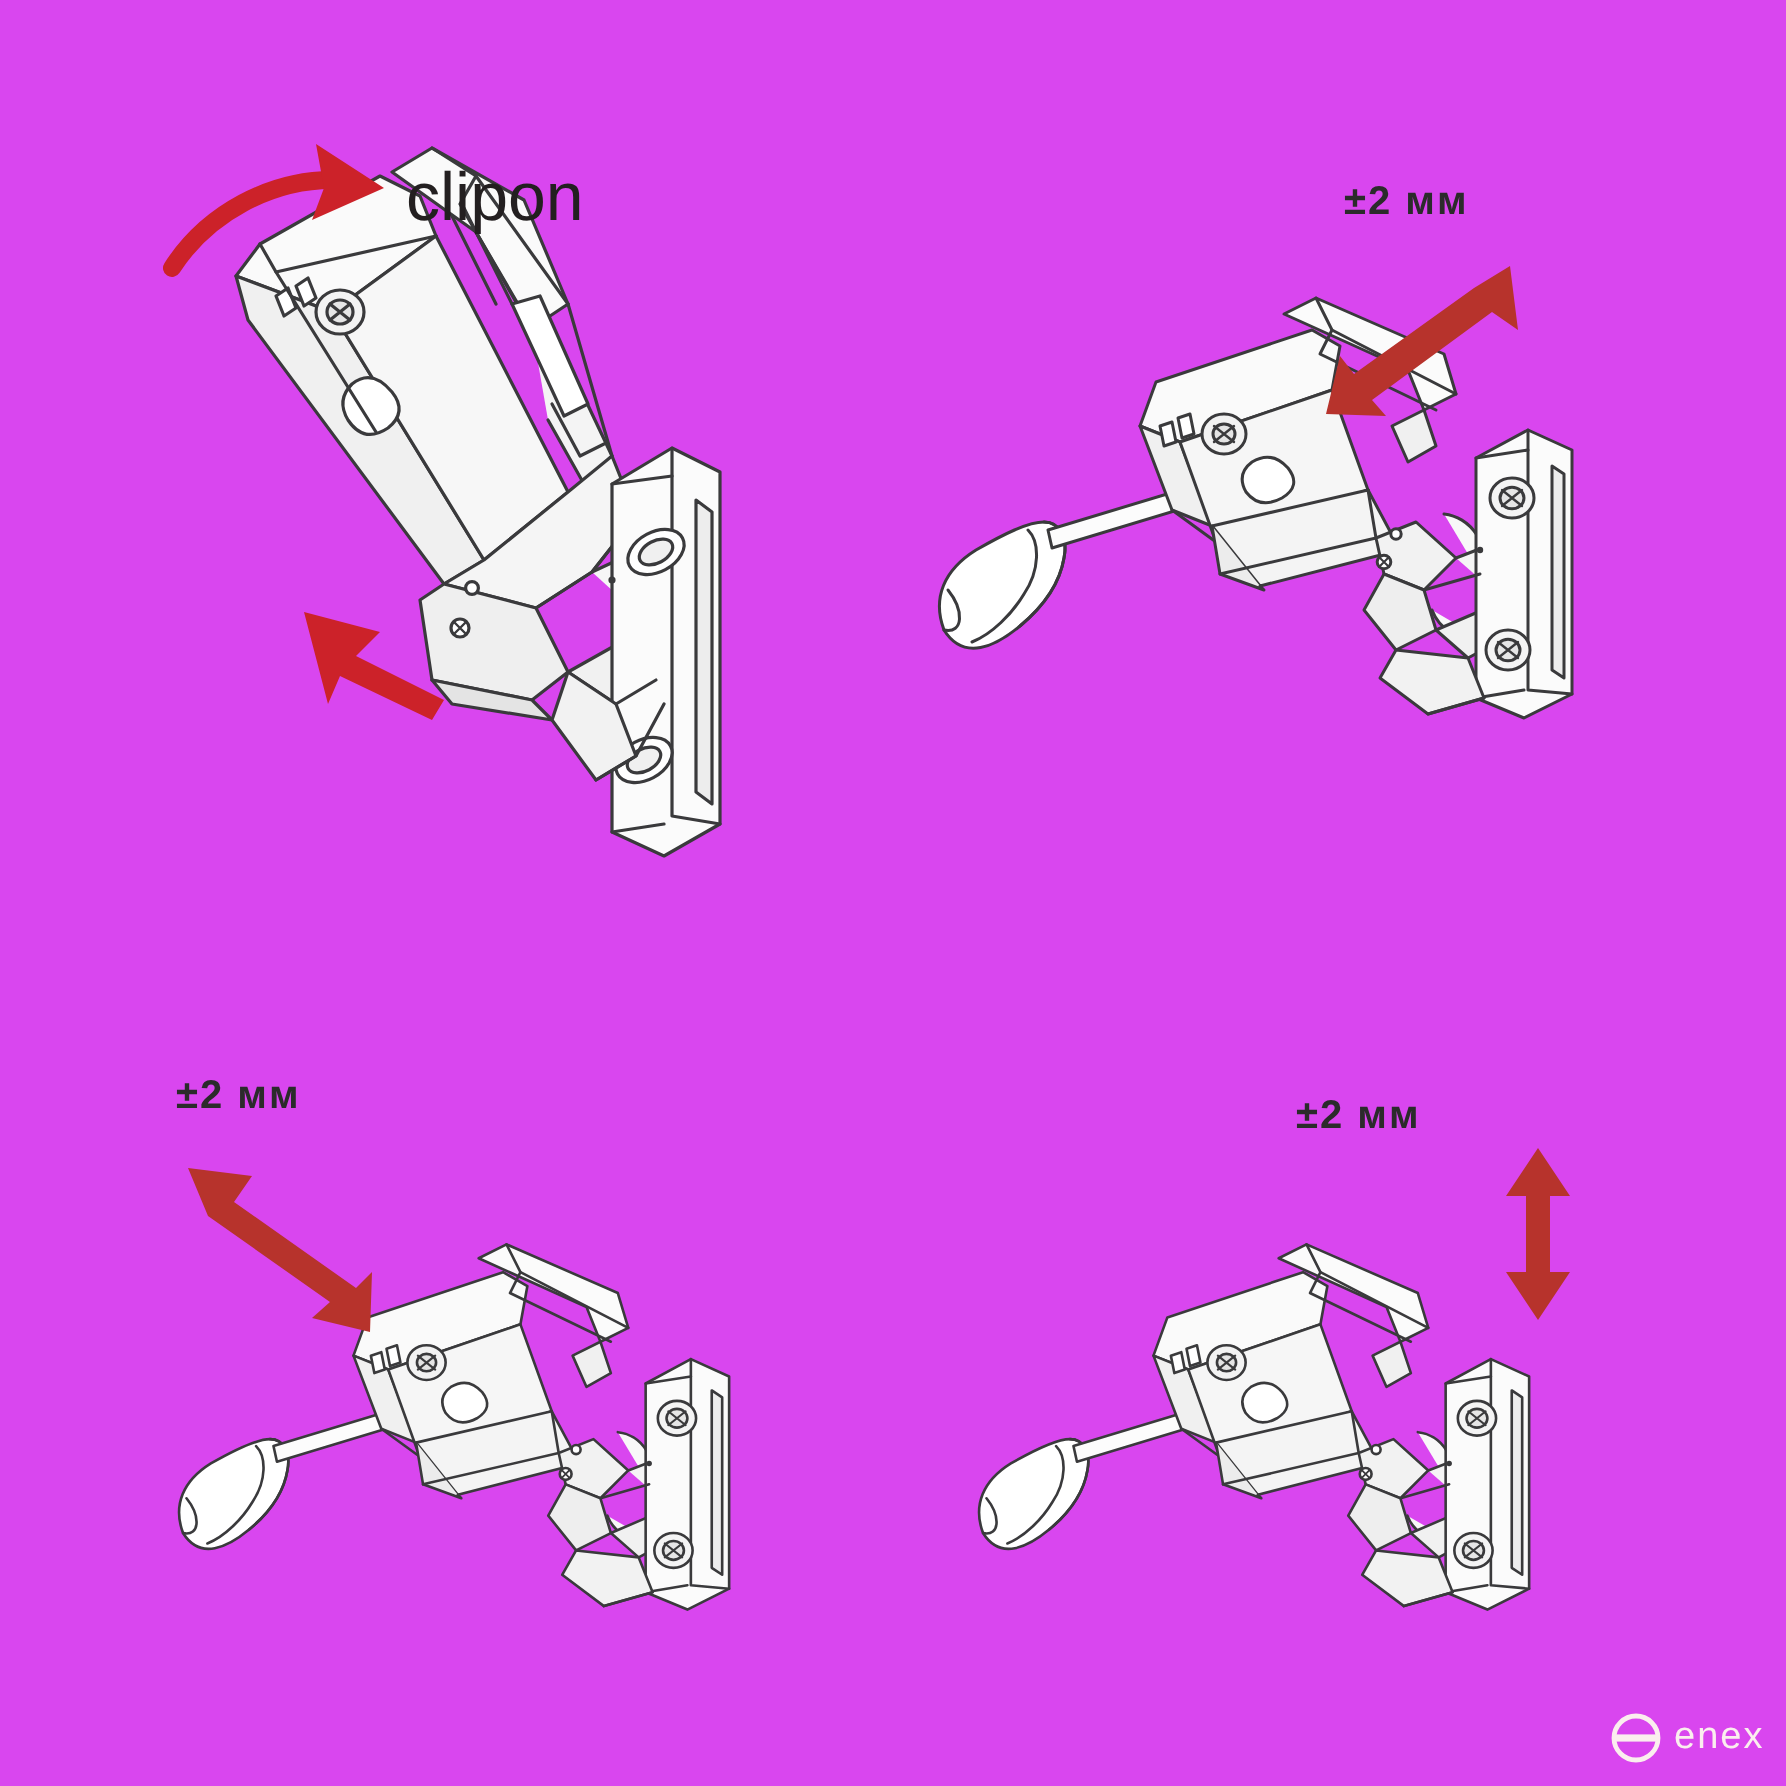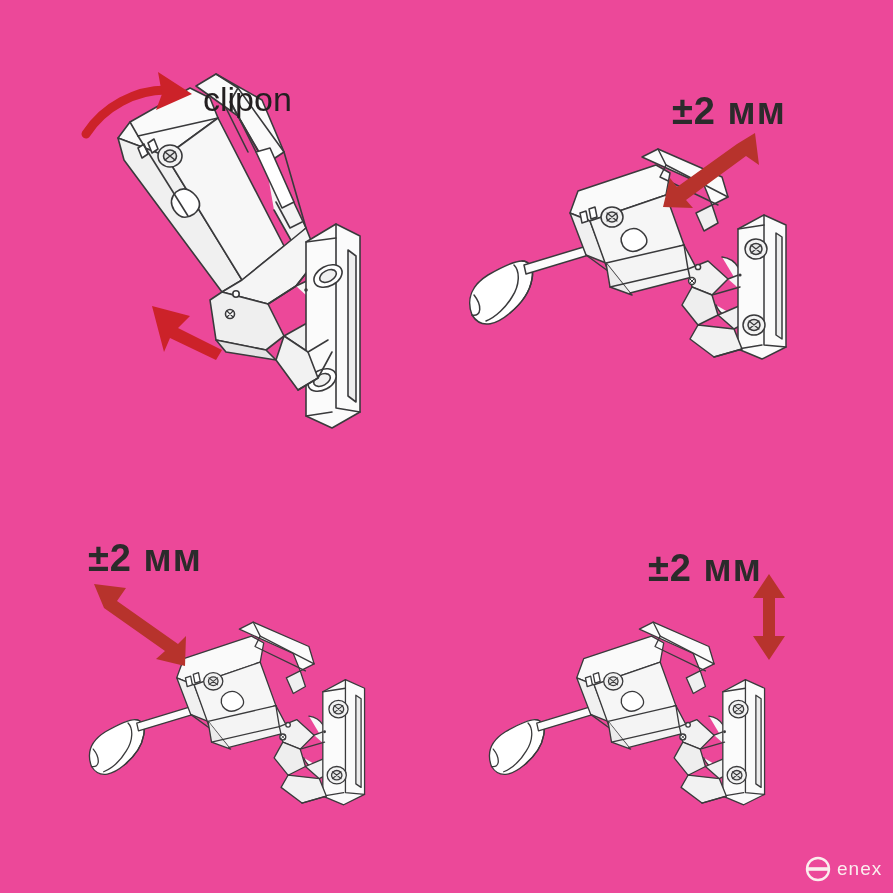--- a/index.html
+++ b/index.html
@@ -10,42 +10,42 @@
   body {
     width: 893px;
     height: 893px;
     position: relative;
     font-family: "Liberation Sans", sans-serif;
     overflow: hidden;
   }
   .sheet {
     position: absolute;
     inset: 0;
-    background: #ec4899;
+    background: #d946ef;
   }
   .panel {
     position: absolute;
   }
   .panel svg { display: block; overflow: visible; }
 
   .label {
     position: absolute;
     color: #231f20;
     font-family: "Liberation Sans", sans-serif;
     white-space: nowrap;
     letter-spacing: 0.5px;
   }
   .label-clipon {
     font-size: 34px;
     font-weight: 400;
     color: #231f20;
     letter-spacing: 0px;
   }
   .label-mm {
-    font-size: 38px;
+    font-size: 20px;
     font-weight: 700;
     color: #2b2b2b;
     letter-spacing: 1px;
   }
 
   .watermark {
     position: absolute;
     display: flex;
     align-items: center;
     gap: 6px;

